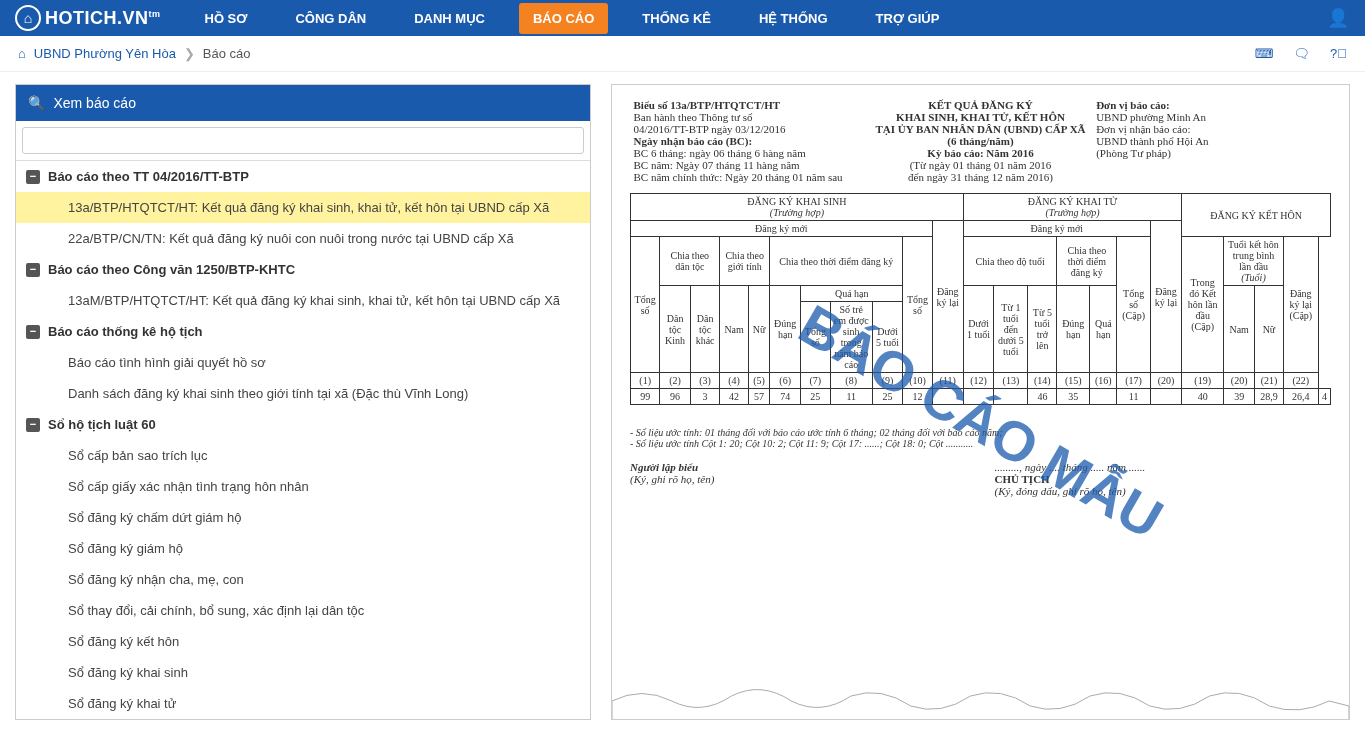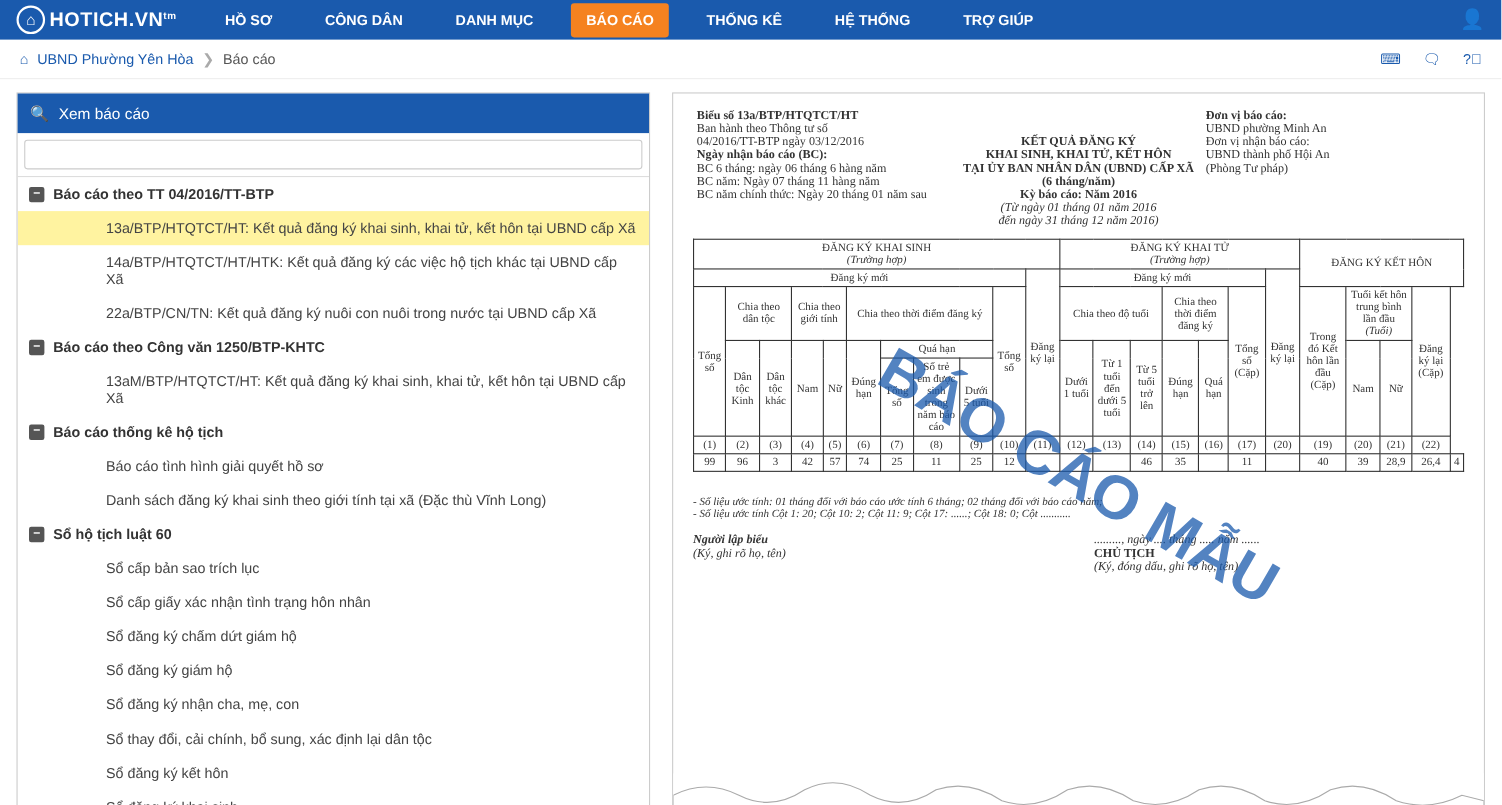--- a/index.html
+++ b/index.html
@@ -23,27 +23,27 @@
 .left-panel { width: 576px; border: 1px solid #ccc; }
 .panel-header { background: #1a5aad; color: #fff; padding: 10px 12px; display: flex; align-items: center; gap: 8px; font-size: 14px; }
 .search-box { padding: 6px; border-bottom: 1px solid #ddd; }
 .search-input { width: 100%; padding: 5px; border: 1px solid #ccc; border-radius: 3px; font-size: 13px; }
 .tree { max-height: 580px; overflow-y: auto; }
 .tree::-webkit-scrollbar { width: 16px; }
 .tree::-webkit-scrollbar-track { background: #f0f0f0; border-left: 1px solid #ddd;}
 .tree::-webkit-scrollbar-thumb { background: #c0c0c0; }
 .tree-group { display: flex; align-items: center; padding: 8px 10px; font-weight: bold; color: #333; cursor: pointer; gap: 8px; }
 .collapse-icon { width: 14px; height: 14px; background: #555; color: #fff; border-radius: 2px; display: inline-flex; align-items: center; justify-content: center; font-size: 11px; font-weight: bold; line-height: 1;}
-.tree-item { padding: 8px 10px 8px 80px; color: #444; cursor: pointer; }
+.tree-item { padding: 8px 10px 8px 52px; color: #444; cursor: pointer; }
 .tree-item.active { background: #fff3a0; }
 .report-panel { flex: 1; border: 1px solid #ccc; padding: 14px 18px; position: relative; font-size: 11px; font-family: "Times New Roman", serif; overflow: hidden;}
 .report-header { display: flex; justify-content: center; margin-bottom: 10px; }
 .report-header > div { width: 33%; }
-.report-header .center { text-align: center; font-weight: bold; margin-top: 24px; }
-.report-header .center .sub { font-weight: normal; font-style: italic; }
+.report-header .center { text-align: center; font-weight: bold; }
+.report-header .center .sub { font-weight: normal; }
 .report-table { width: 100%; border-collapse: collapse; font-size: 10px; margin-top: 8px;}
 .report-table th, .report-table td { border: 1px solid #333; padding: 2px 3px; text-align: center; vertical-align: middle;}
 .report-table th { font-weight: normal; }
 .watermark { position: absolute; top: 50%; left: 50%; transform: translate(-50%, -20%) rotate(30deg); font-size: 56px; font-weight: bold; color: #1a5aad; opacity: 0.75; font-family: Arial; white-space: nowrap;}
 .notes { font-style: italic; font-size: 10px; margin-top: 22px; }
 .signatures { display: flex; justify-content: space-between; margin-top: 12px; font-size: 11px;}
 .signatures > div { width: 48%; text-align: left; }
 .torn-edge { position:absolute; bottom:-2px; left:0; right:0; height:40px; background: #fff; }
 .torn-edge svg { width:100%; height:100%; }
 </style>
@@ -90,21 +90,20 @@
     </div>
     <div class="search-box">
       <input class="search-input" style="">
     </div>
     <div class="tree" id="tree">
         <div class="tree-group">
           <span class="collapse-icon">−</span>
           <span>Báo cáo theo TT 04/2016/TT-BTP</span>
         </div>
         <div class="tree-item active">13a/BTP/HTQTCT/HT: Kết quả đăng ký khai sinh, khai tử, kết hôn tại UBND cấp Xã</div>
-        <div class="tree-item">14a/BTP/HTQTCT/HT/HTK: Kết quả đăng ký các việc hộ tịch khác tại UBND cấp Xã</div>
         <div class="tree-item">22a/BTP/CN/TN: Kết quả đăng ký nuôi con nuôi trong nước tại UBND cấp Xã</div>
         <div class="tree-group">
           <span class="collapse-icon">−</span>
           <span>Báo cáo theo Công văn 1250/BTP-KHTC</span>
         </div>
         <div class="tree-item">13aM/BTP/HTQTCT/HT: Kết quả đăng ký khai sinh, khai tử, kết hôn tại UBND cấp Xã</div>
         <div class="tree-group">
           <span class="collapse-icon">−</span>
           <span>Báo cáo thống kê hộ tịch</span>
         </div>

